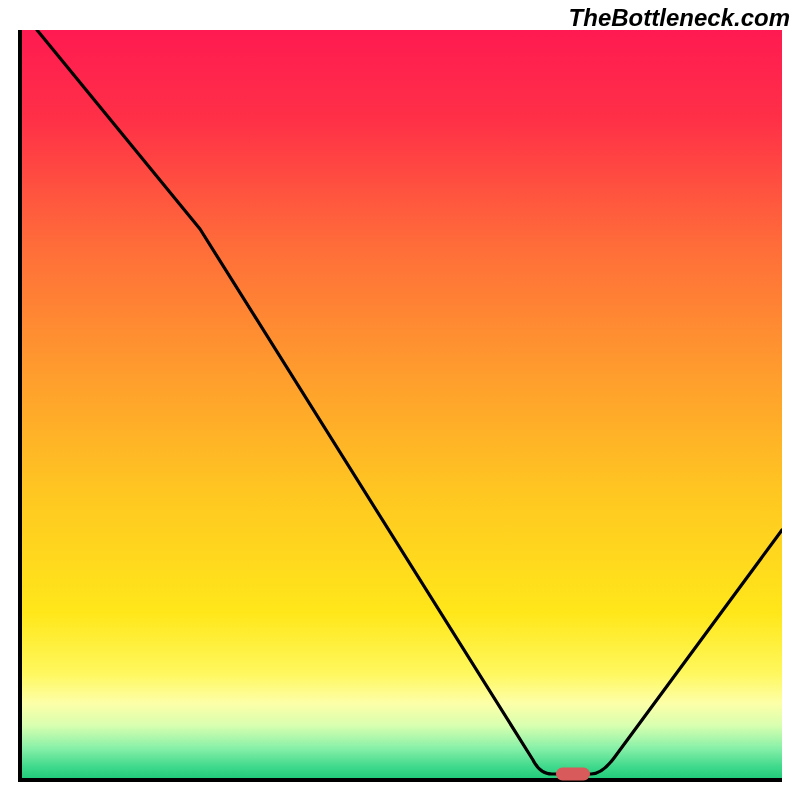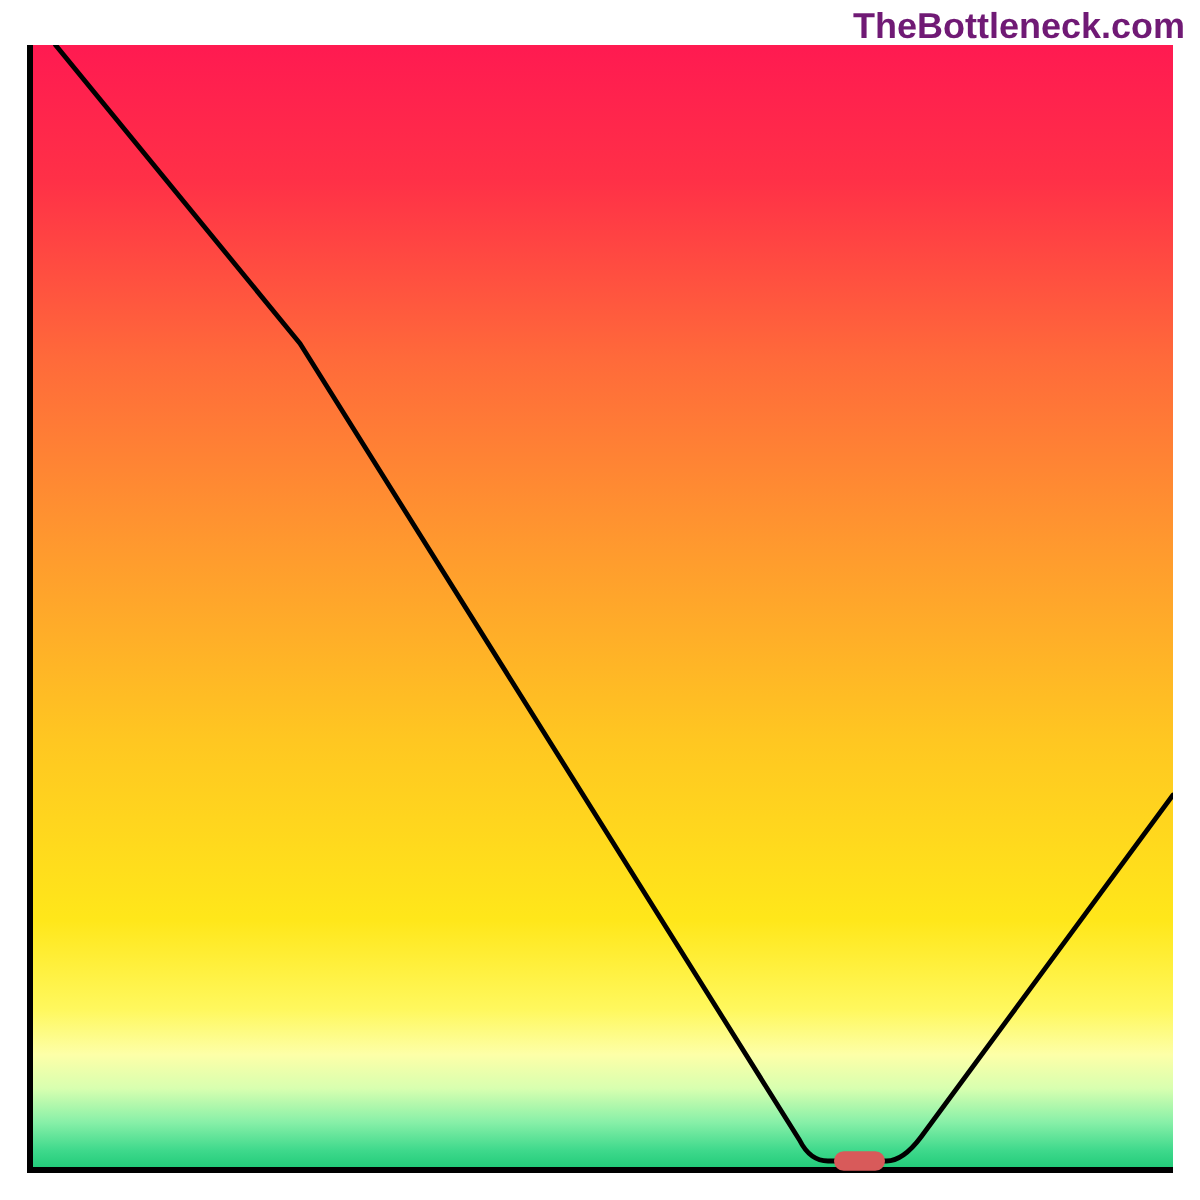--- a/index.html
+++ b/index.html
@@ -14,22 +14,23 @@
     position: relative;
     width: 800px;
     height: 800px;
   }
   .watermark {
     position: absolute;
     top: 4px;
     right: 10px;
     font-size: 24px;
     font-weight: bold;
-    color: #701a75;
+    color: #000000;
     z-index: 10;
+    font-style: italic;
   }
   .plot-area {
     position: absolute;
     left: 18px;
     top: 30px;
     width: 764px;
     height: 752px;
     border-left: 4px solid #000;
     border-bottom: 4px solid #000;
     box-sizing: border-box;

